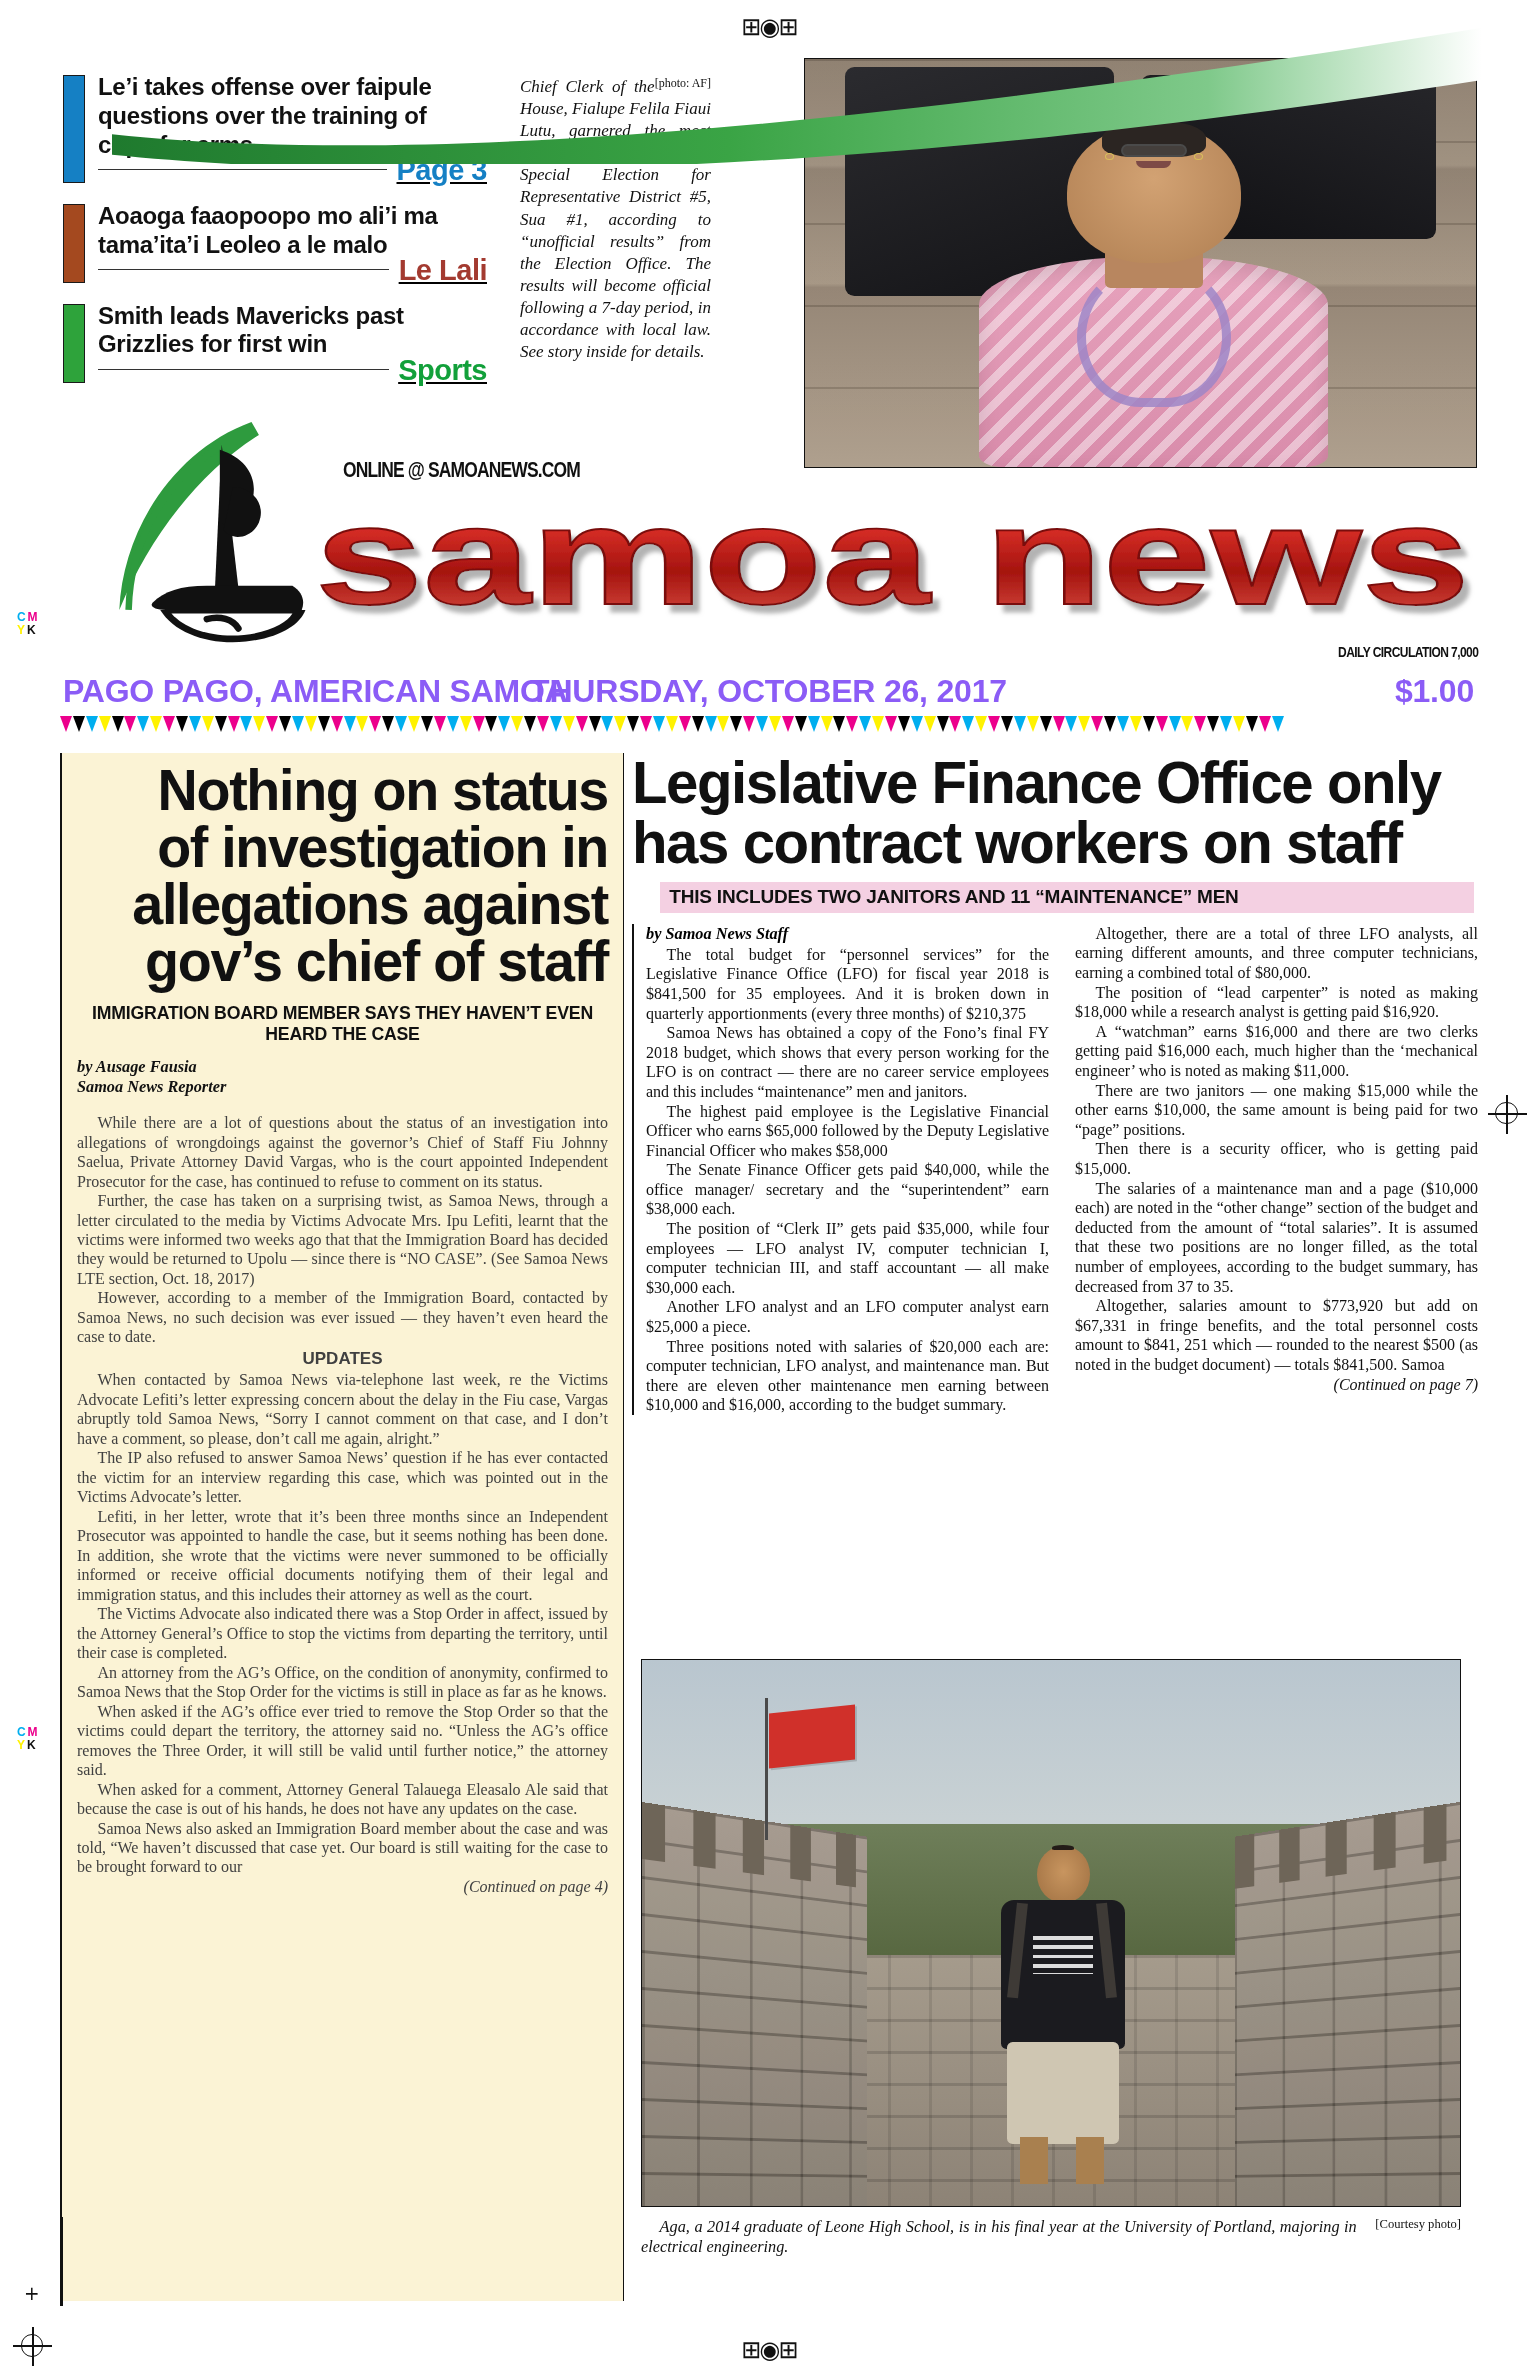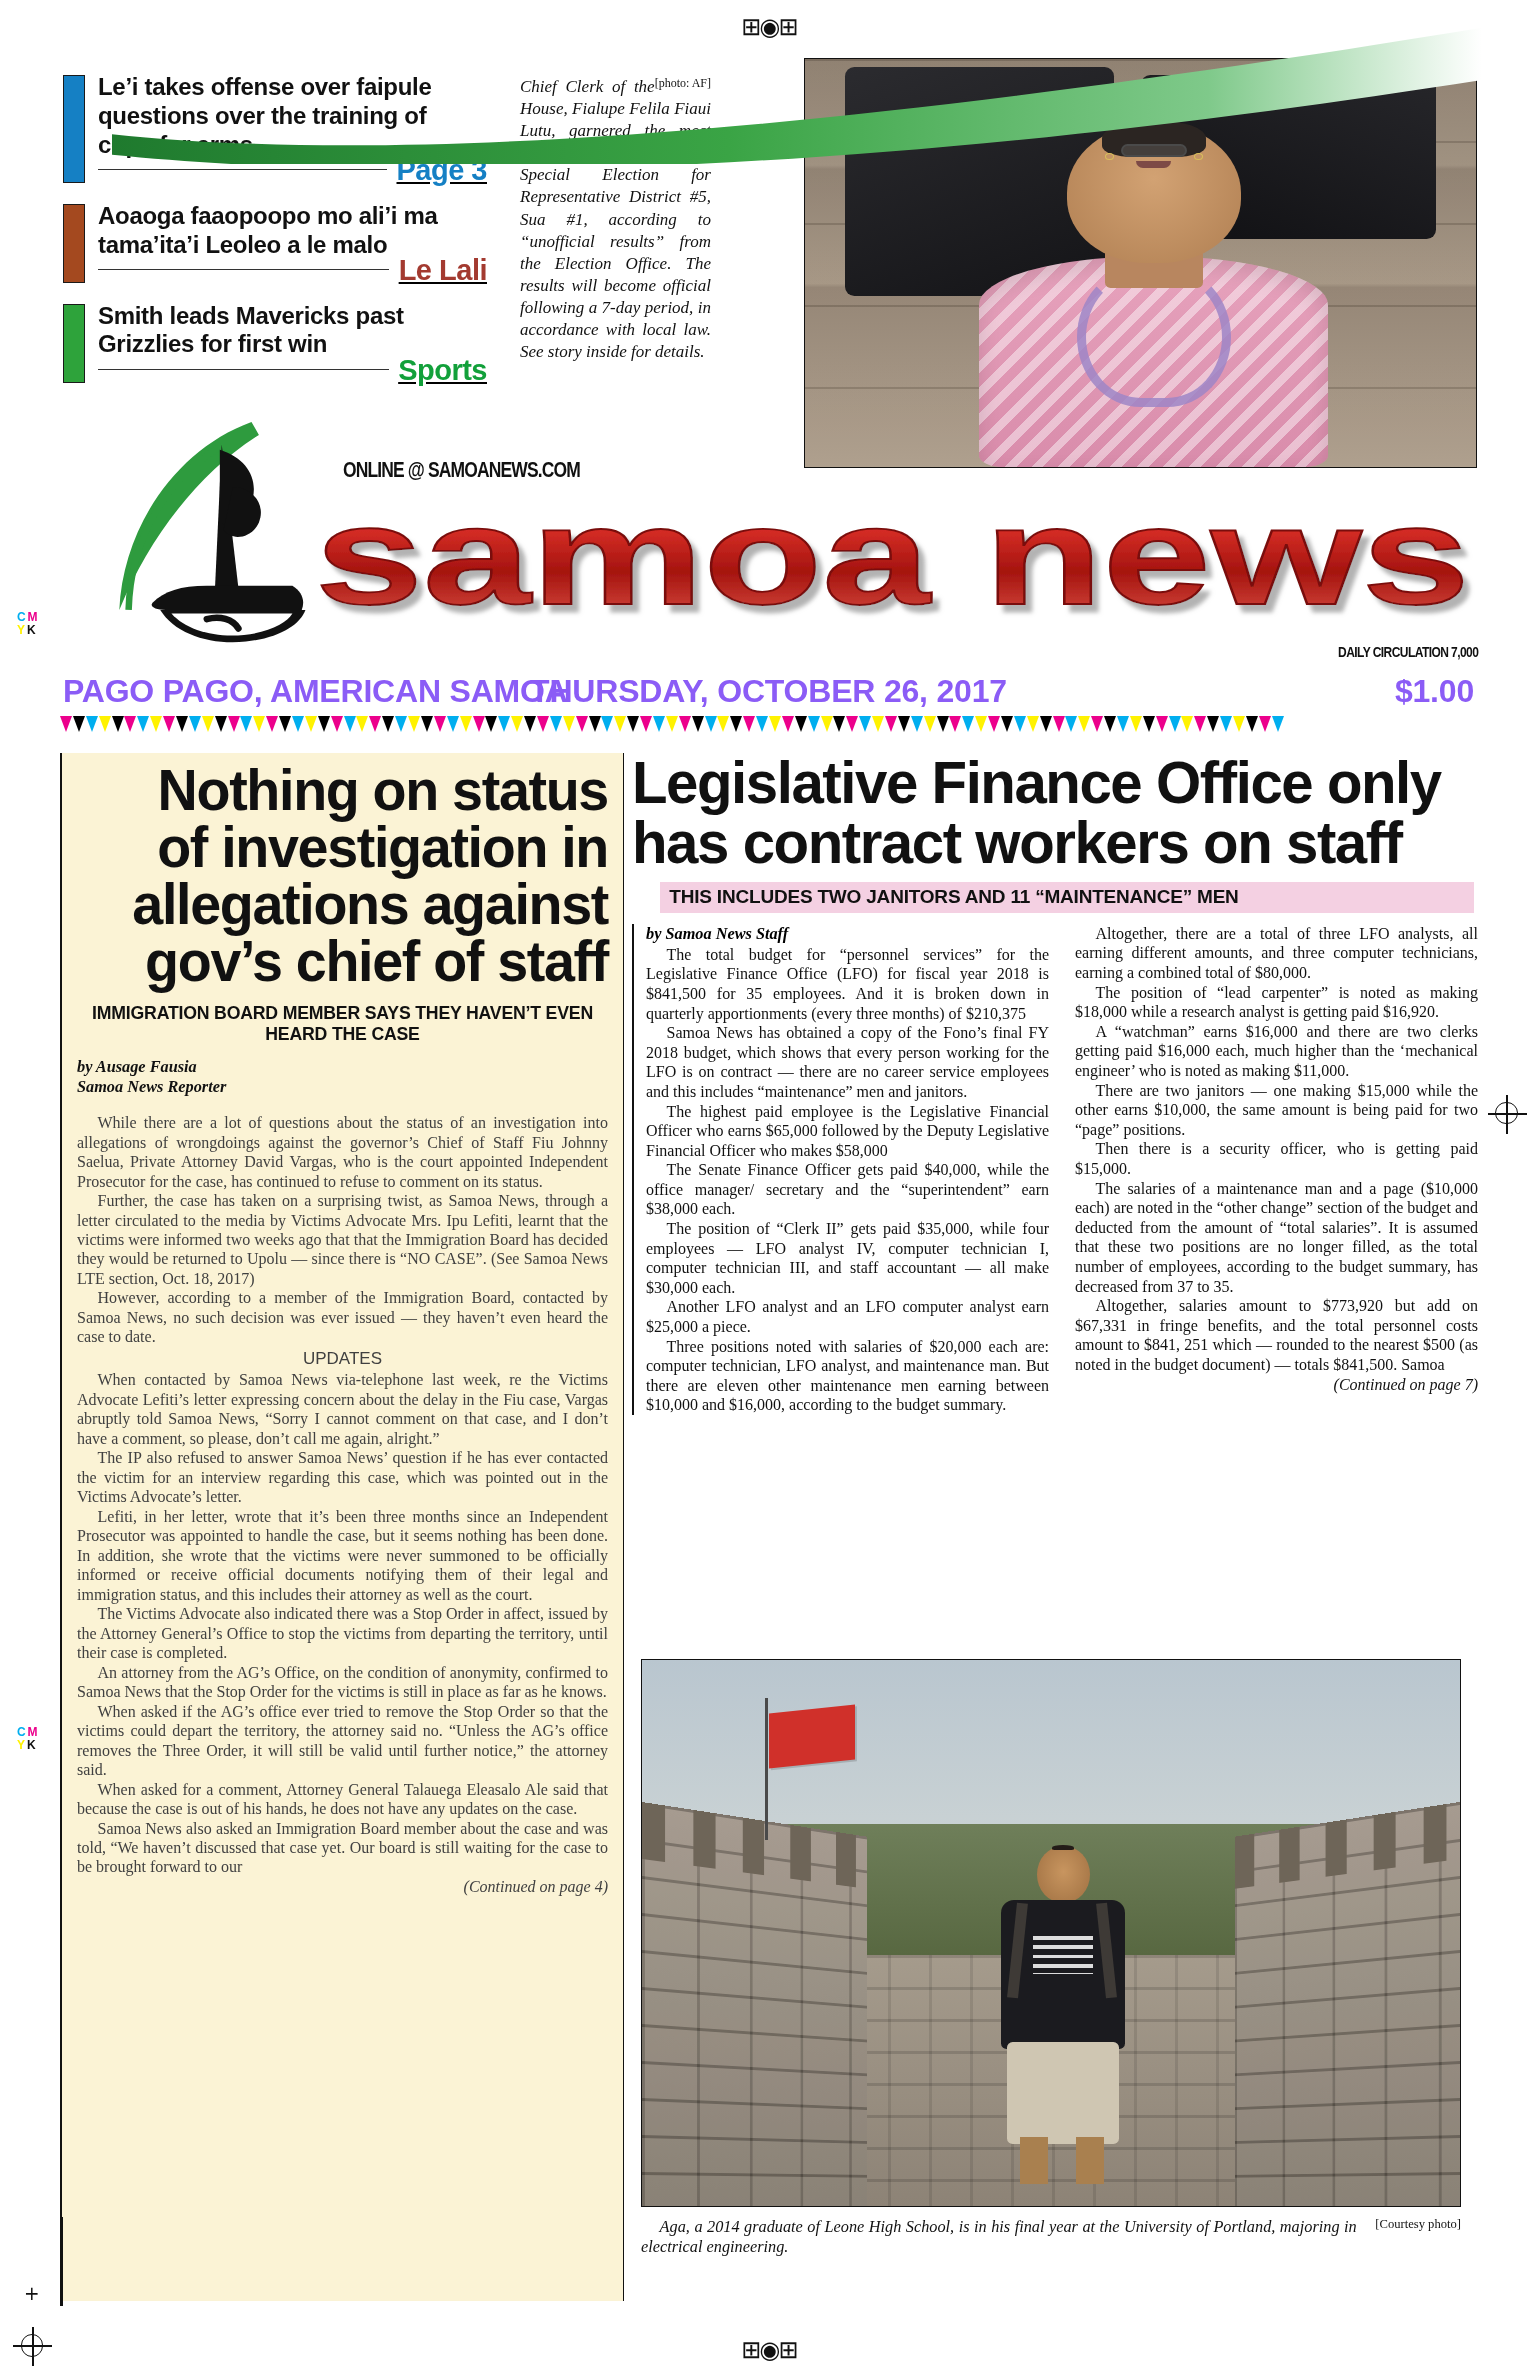--- a/index.html
+++ b/index.html
@@ -200,21 +200,21 @@
     font-size:16.3px; line-height:1.2; color:#111;
   }
   .lbody {
     margin-top:17px;
     font-family:"Liberation Serif", serif; font-size:16px; line-height:1.218;
     text-align:justify; color:#404040; text-justify:inter-word;
   }
   .lbody p { margin:0; text-indent:20.5px; }
   .centerhead {
     text-align:center; text-indent:0 !important;
-    font-family:"Liberation Sans", sans-serif; font-weight:normal;
+    font-family:"Liberation Sans", sans-serif; font-weight:bold;
     font-size:17px; margin:1.9px 0 0.9px 0 !important;
   }
   .contd {
     text-align:right; font-style:italic; font-family:"Liberation Serif",serif;
     font-size:16px; margin-top:1.9px;
   }
 
   
   .rightstory { position:absolute; left:632px; top:753px; width:846px; }
   .rhead {

